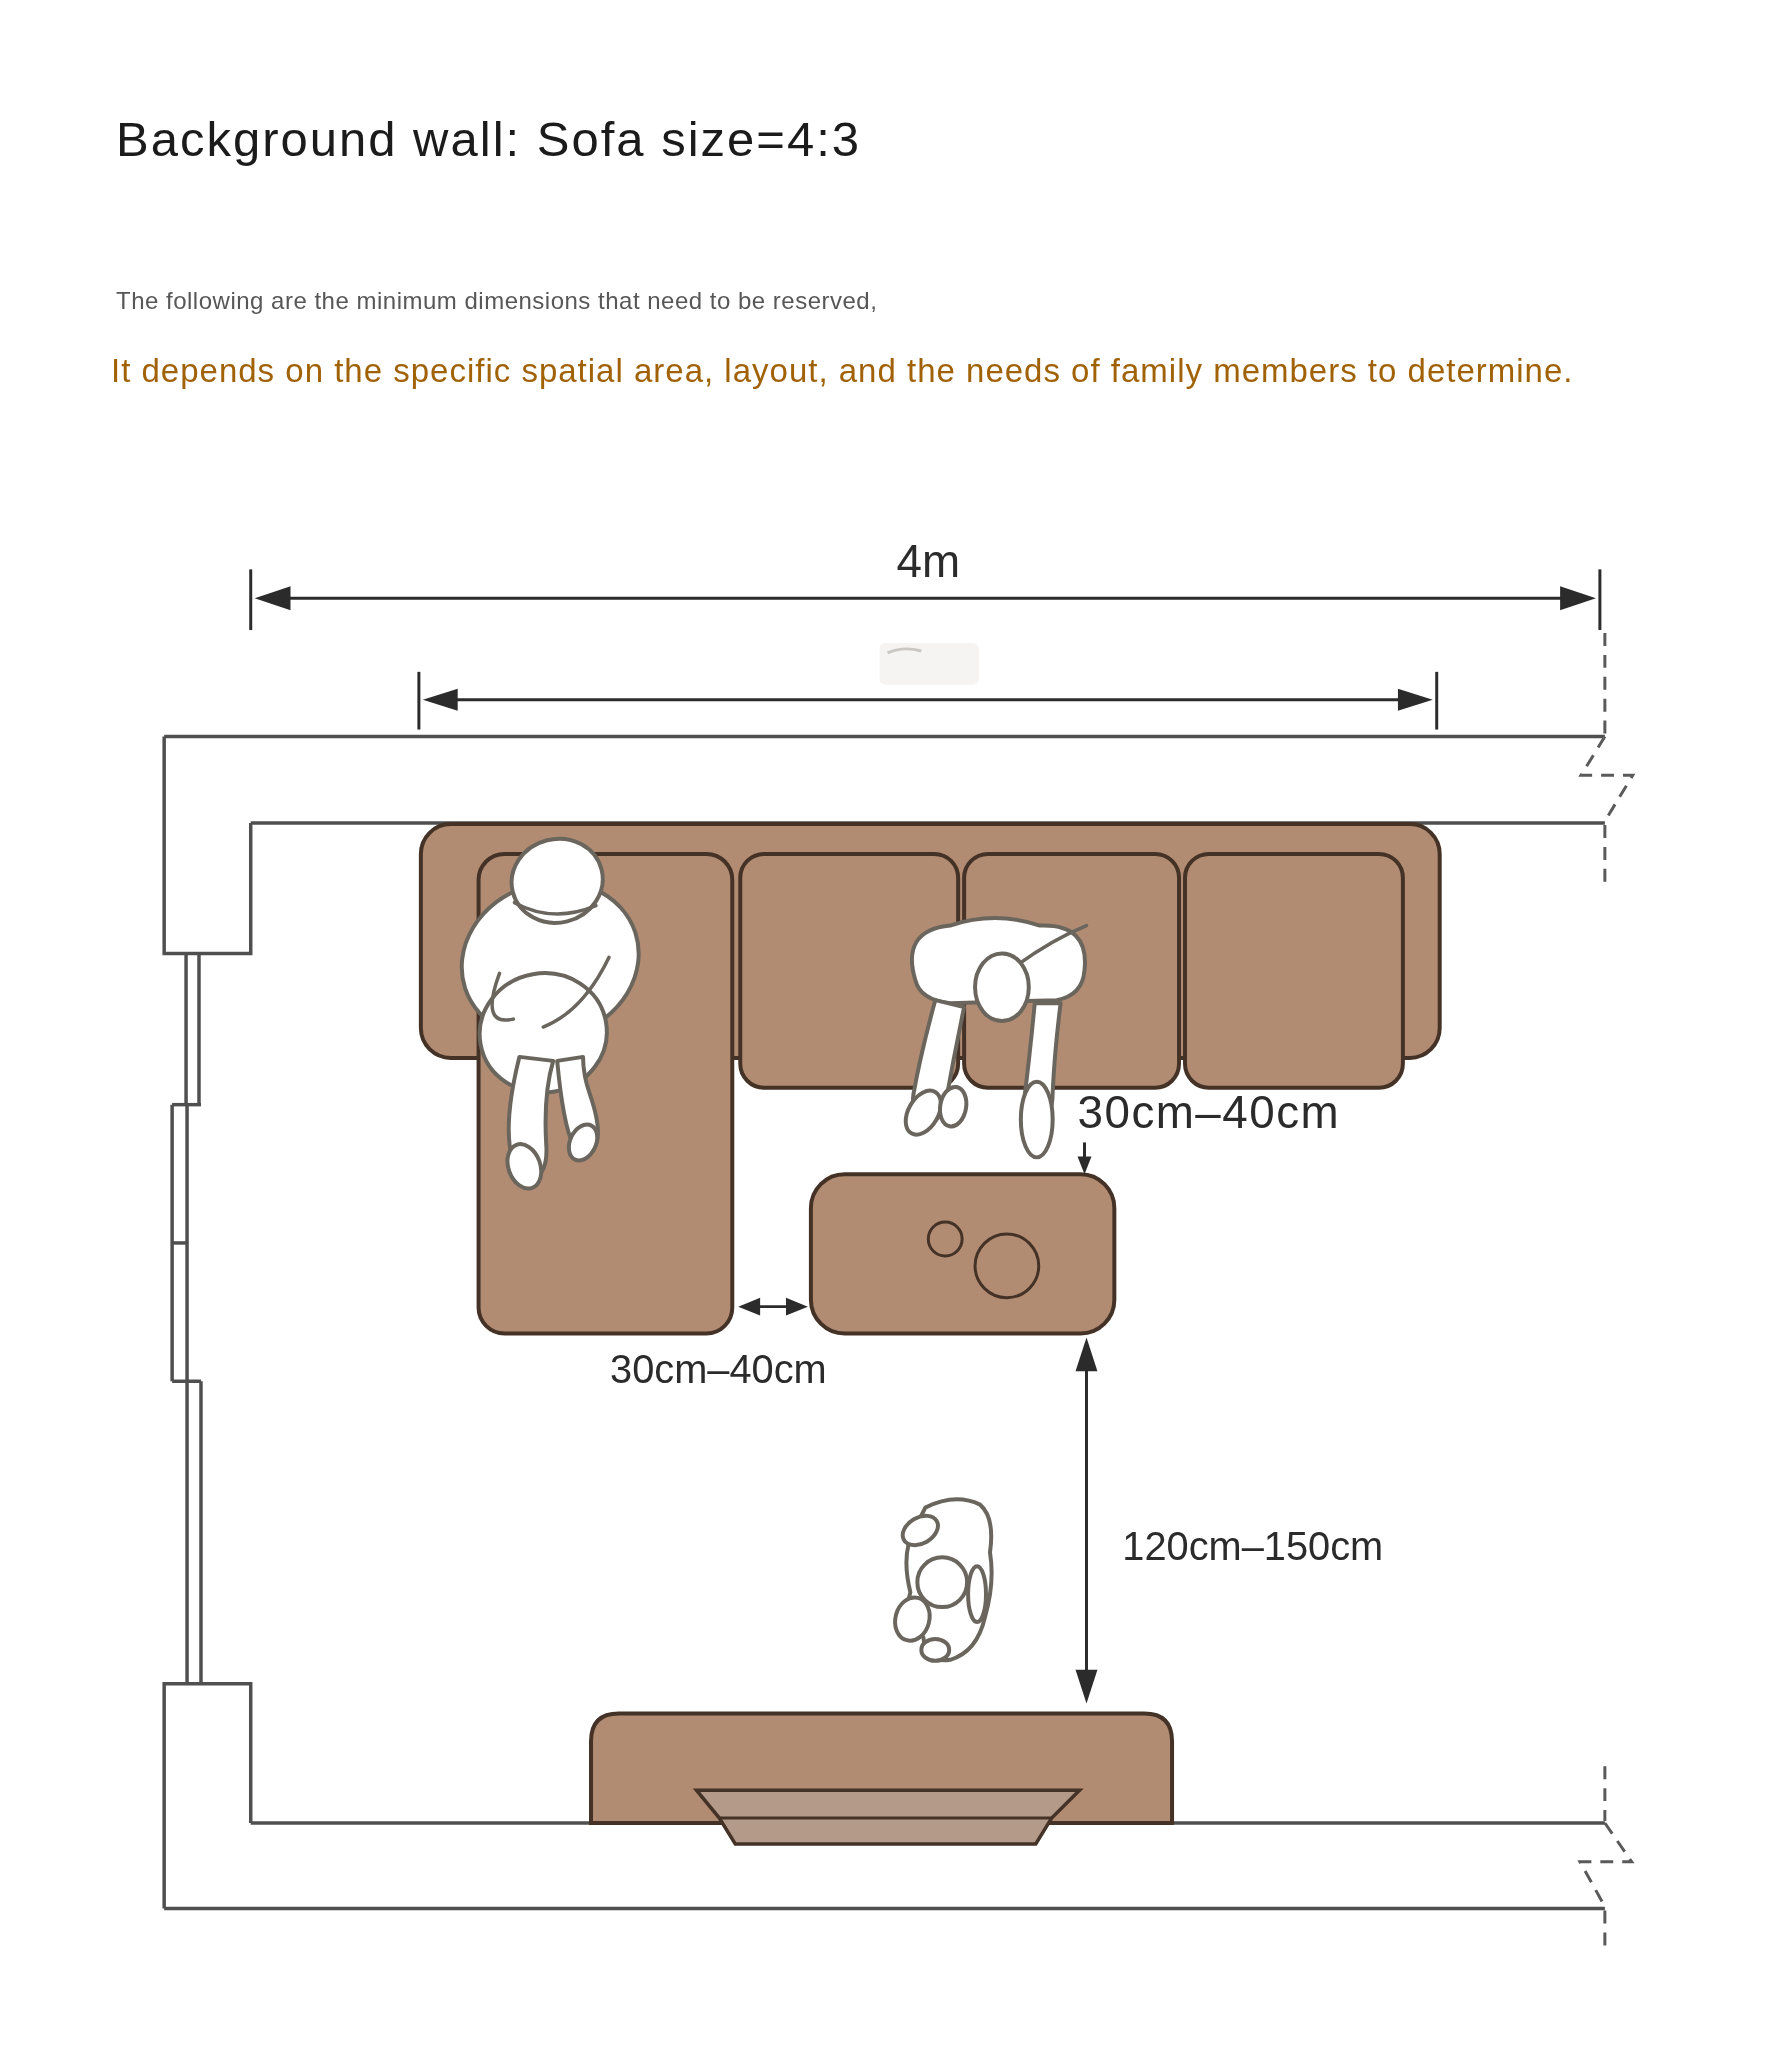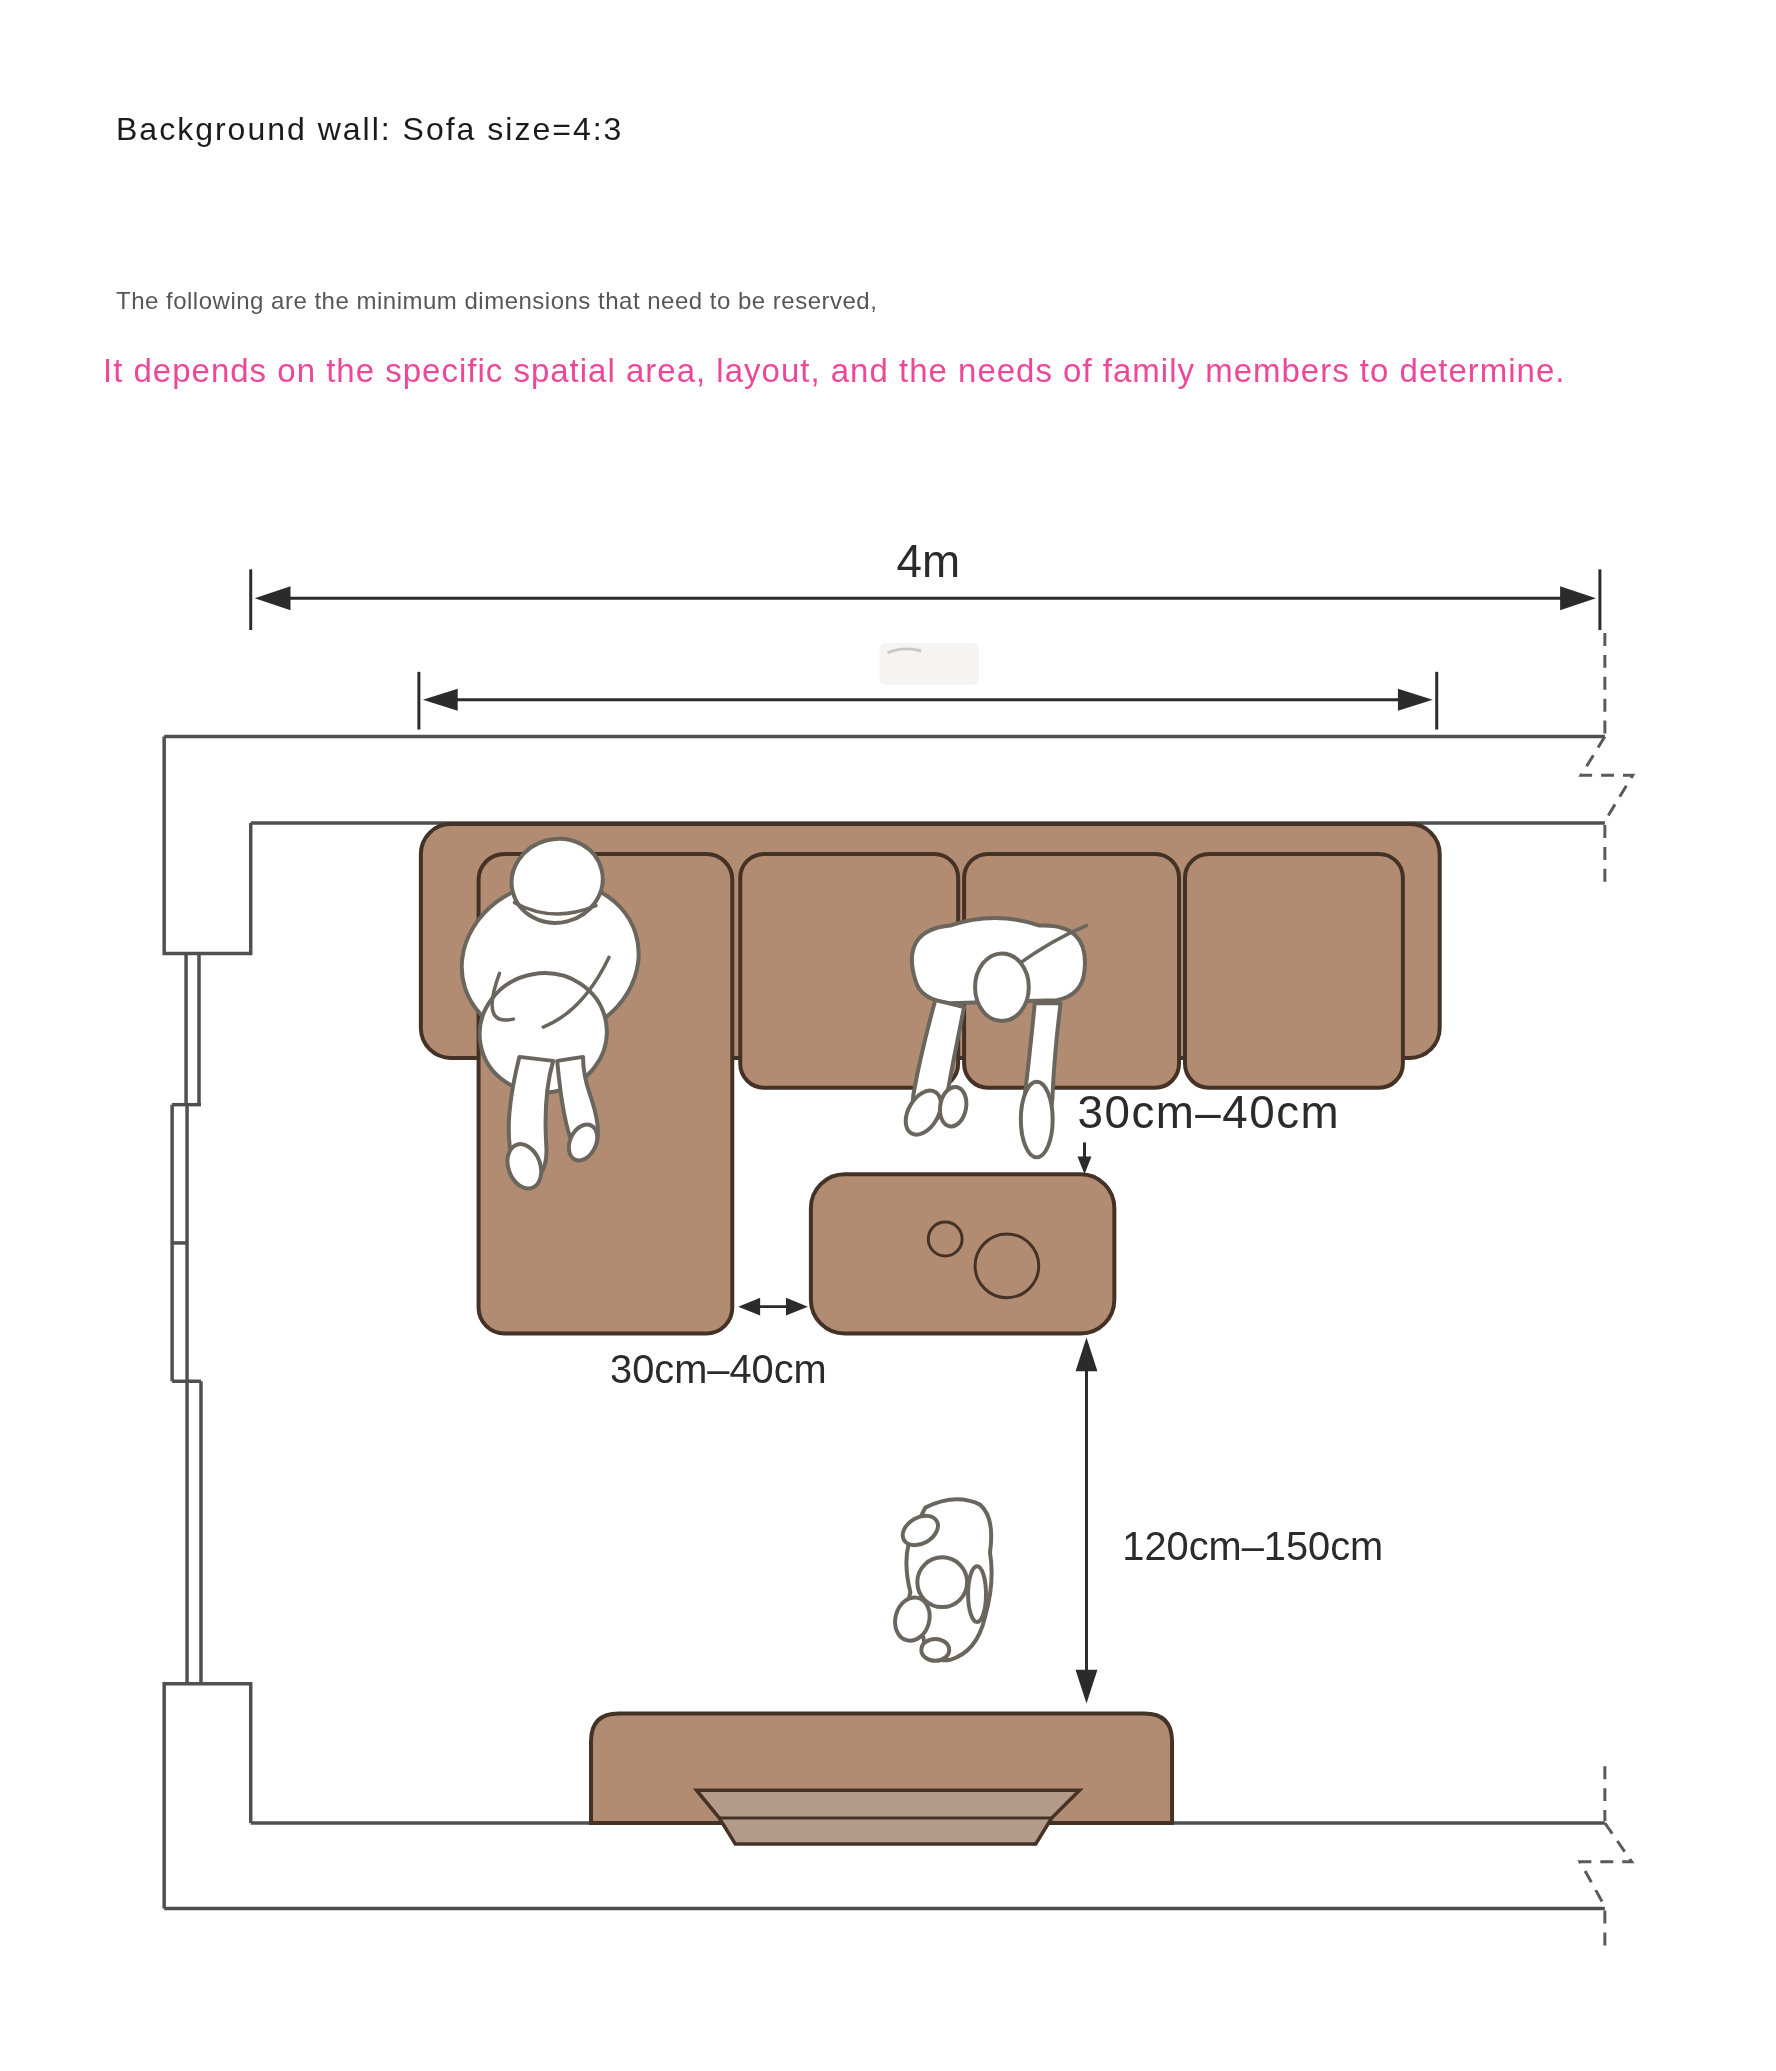--- a/index.html
+++ b/index.html
@@ -1,23 +1,23 @@
 <!DOCTYPE html>
 <html><head>
 <meta charset="utf-8">
 <style>
   html,body{margin:0;padding:0;background:#ffffff;}
   #page{position:relative;width:1776px;height:2072px;background:#ffffff;overflow:hidden;
         font-family:"Liberation Sans","DejaVu Sans",sans-serif;}
-  .title{position:absolute;left:116px;top:111px;font-size:32px;letter-spacing:2px;
+  .title{position:absolute;left:116px;top:111px;font-size:49px;letter-spacing:2px;
          color:#1b1b1b;white-space:nowrap;}
   .sub1{position:absolute;left:116px;top:287px;font-size:24px;letter-spacing:0.5px;
         color:#575757;white-space:nowrap;}
-  .sub2{position:absolute;left:103px;top:352px;font-size:33px;letter-spacing:1px;
-        color:#ec4899;white-space:nowrap;}
+  .sub2{position:absolute;left:111px;top:352px;font-size:33px;letter-spacing:1px;
+        color:#a16207;white-space:nowrap;}
   svg{position:absolute;left:0;top:0;}
   .wall{stroke:#4f4f4f;stroke-width:3.5;fill:none;}
   .walldash{stroke:#5a5a5a;stroke-width:3;fill:none;stroke-dasharray:13 9;}
   .furn{fill:#b28c72;stroke:#443227;stroke-width:4;}
   .furnline{fill:none;stroke:#443227;stroke-width:3;}
   .dim{stroke:#2b2b2b;stroke-width:3;fill:none;}
   .dimhead{fill:#2b2b2b;stroke:none;}
   .dimtext{fill:#2b2b2b;}
   .person{fill:#ffffff;stroke:#6a655d;stroke-width:4;stroke-linejoin:round;stroke-linecap:round;}
   .personline{fill:none;stroke:#6a655d;stroke-width:3.5;stroke-linecap:round;}

